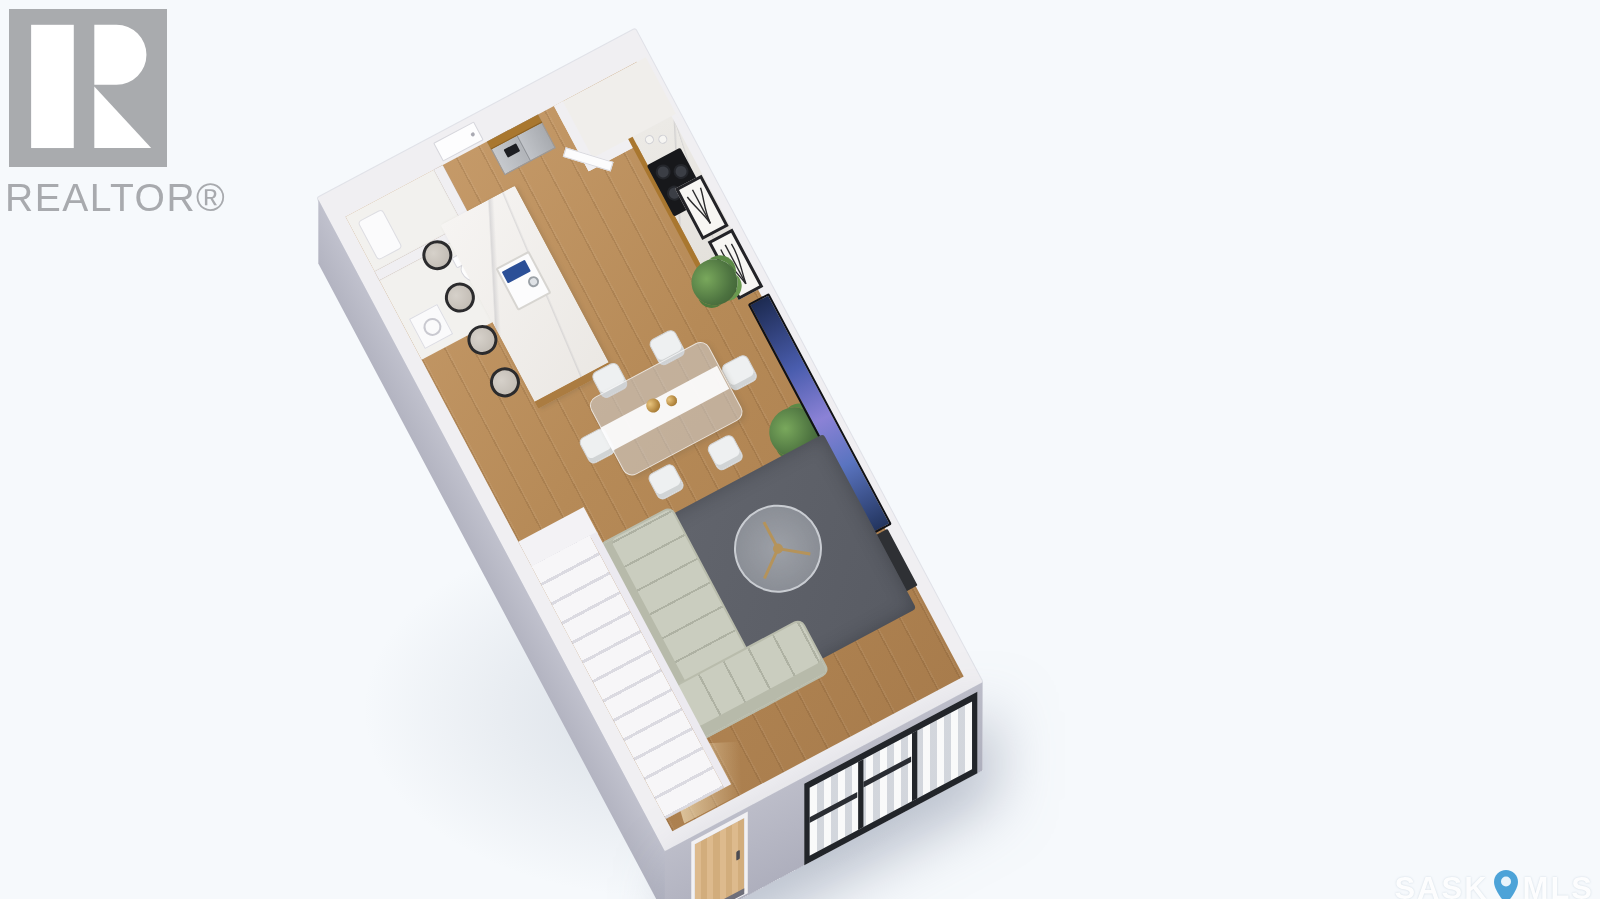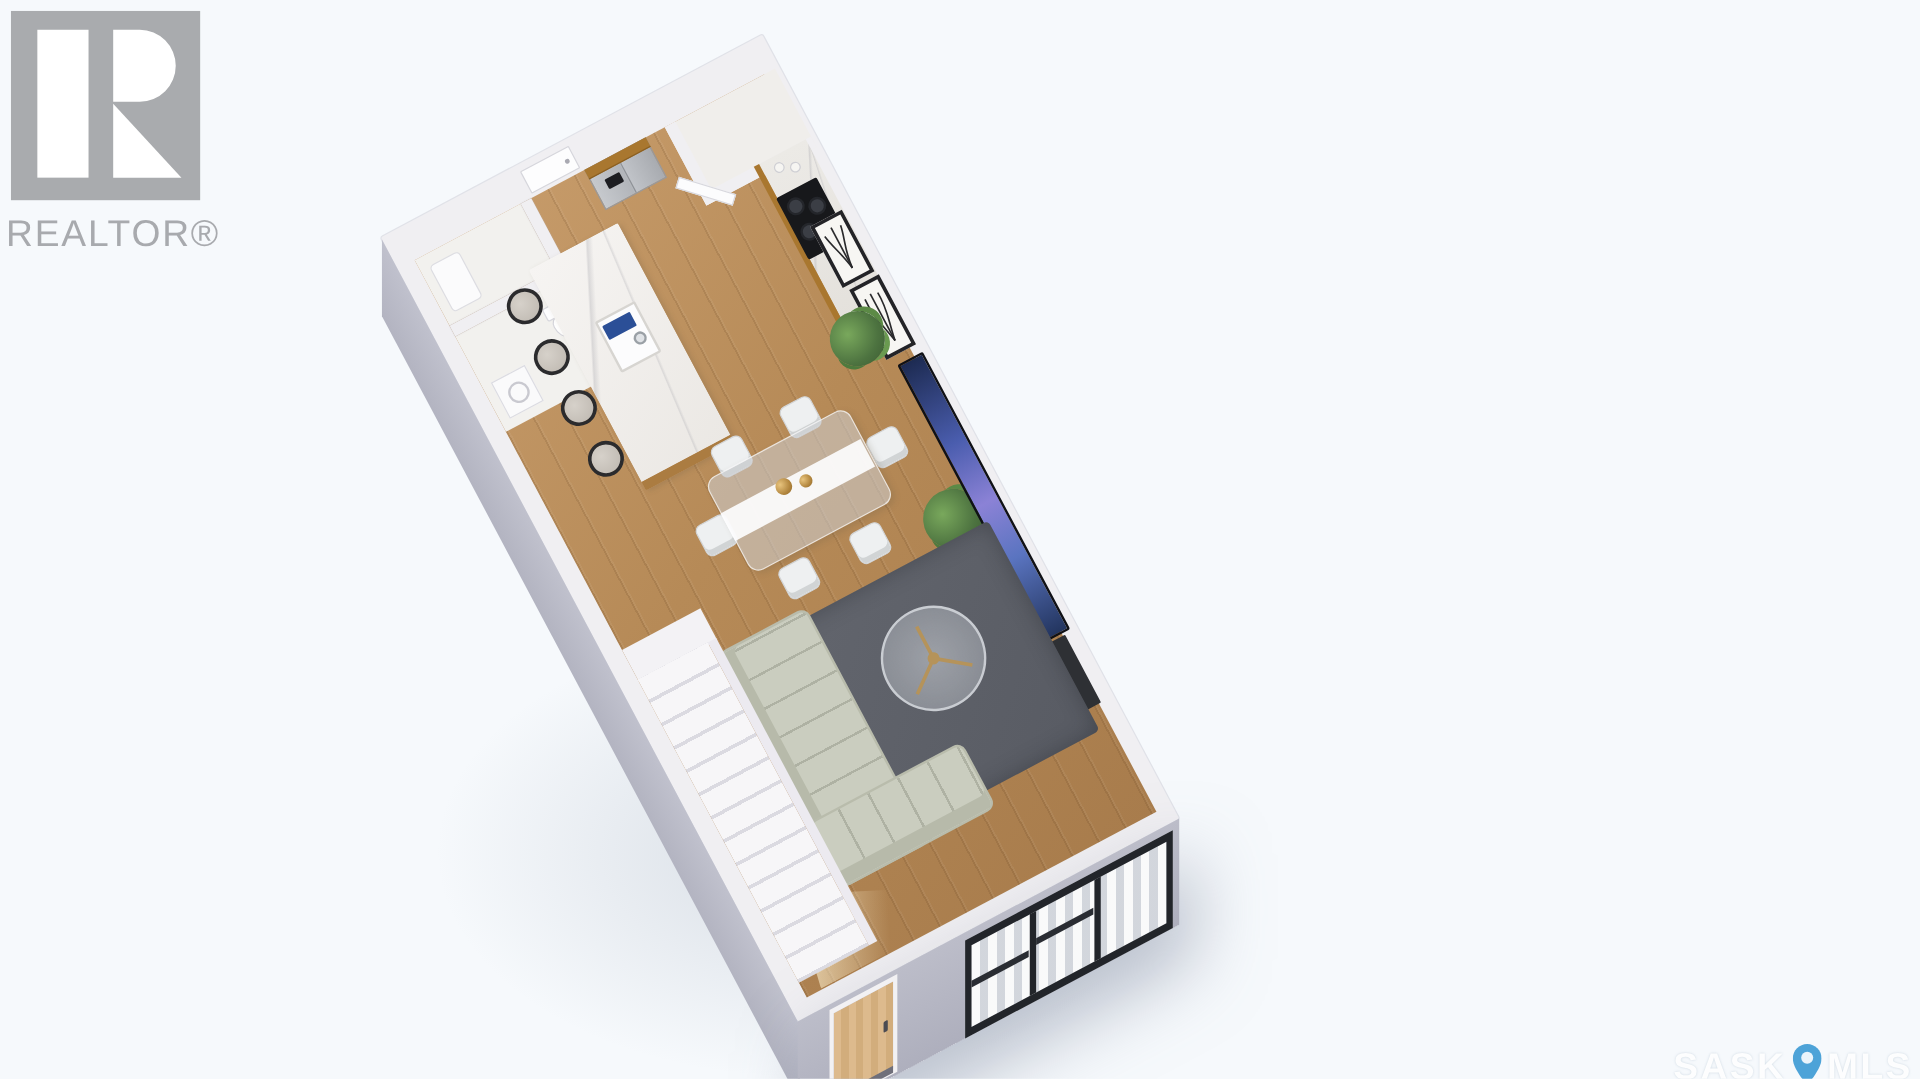--- a/index.html
+++ b/index.html
@@ -7,21 +7,21 @@
   body{
     width:1600px;height:899px;overflow:hidden;position:relative;
     background:#f6f9fc;
     font-family:"Liberation Sans",sans-serif;
   }
 
   
   .brand{position:absolute;left:9px;top:9px;z-index:40;}
   .brand .logo-text{
     margin-top:5px;margin-left:-4px;
-    font-size:31px;letter-spacing:1.5px;color:#a8aaae;font-weight:400;
+    font-size:39px;letter-spacing:1.5px;color:#a8aaae;font-weight:400;
     white-space:nowrap;
   }
 
   
   .watermark{
     position:absolute;right:6px;bottom:-9px;z-index:40;
     display:flex;align-items:center;gap:5px;
     font-size:31px;font-weight:bold;letter-spacing:2px;
     color:rgba(255,255,255,0.95);
     text-shadow:0 0 2px rgba(150,172,192,0.45);

